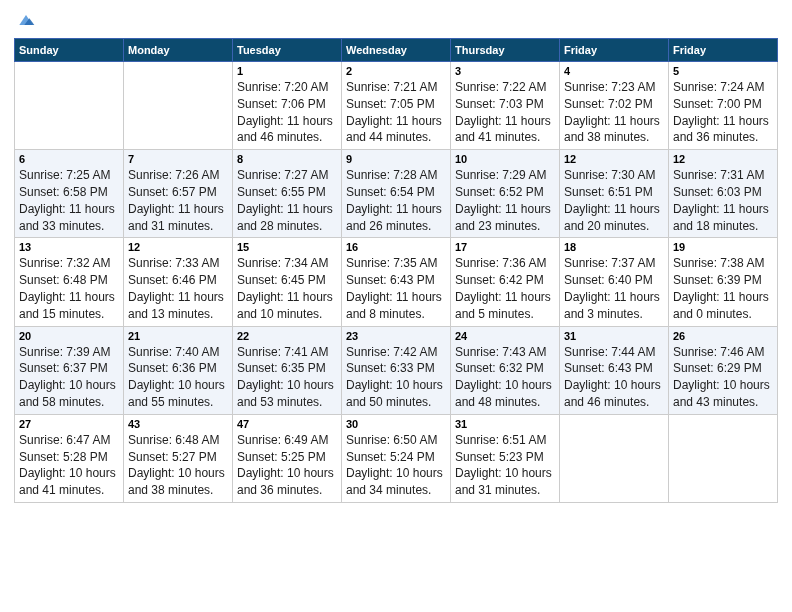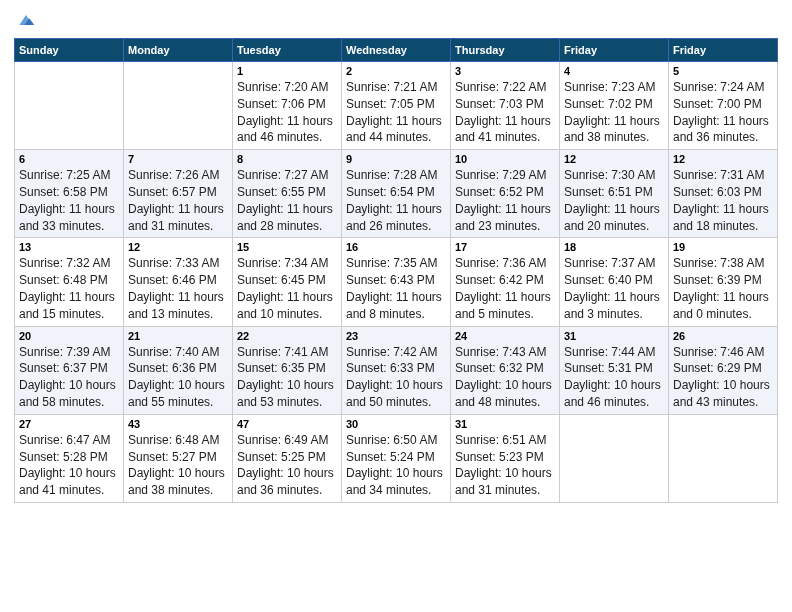--- a/index.html
+++ b/index.html
@@ -281,21 +281,21 @@
           </td>
           <td>
             <span class="day-number">24</span>
             <div class="day-info">Sunrise: 7:43 AM
 Sunset: 6:32 PM
 Daylight: 10 hours and 48 minutes.</div>
           </td>
           <td>
             <span class="day-number">31</span>
             <div class="day-info">Sunrise: 7:44 AM
-Sunset: 5:31 PM
+Sunset: 6:43 PM
 Daylight: 10 hours and 46 minutes.</div>
           </td>
           <td>
             <span class="day-number">26</span>
             <div class="day-info">Sunrise: 7:46 AM
 Sunset: 6:29 PM
 Daylight: 10 hours and 43 minutes.</div>
           </td>
         </tr>
         <tr>

